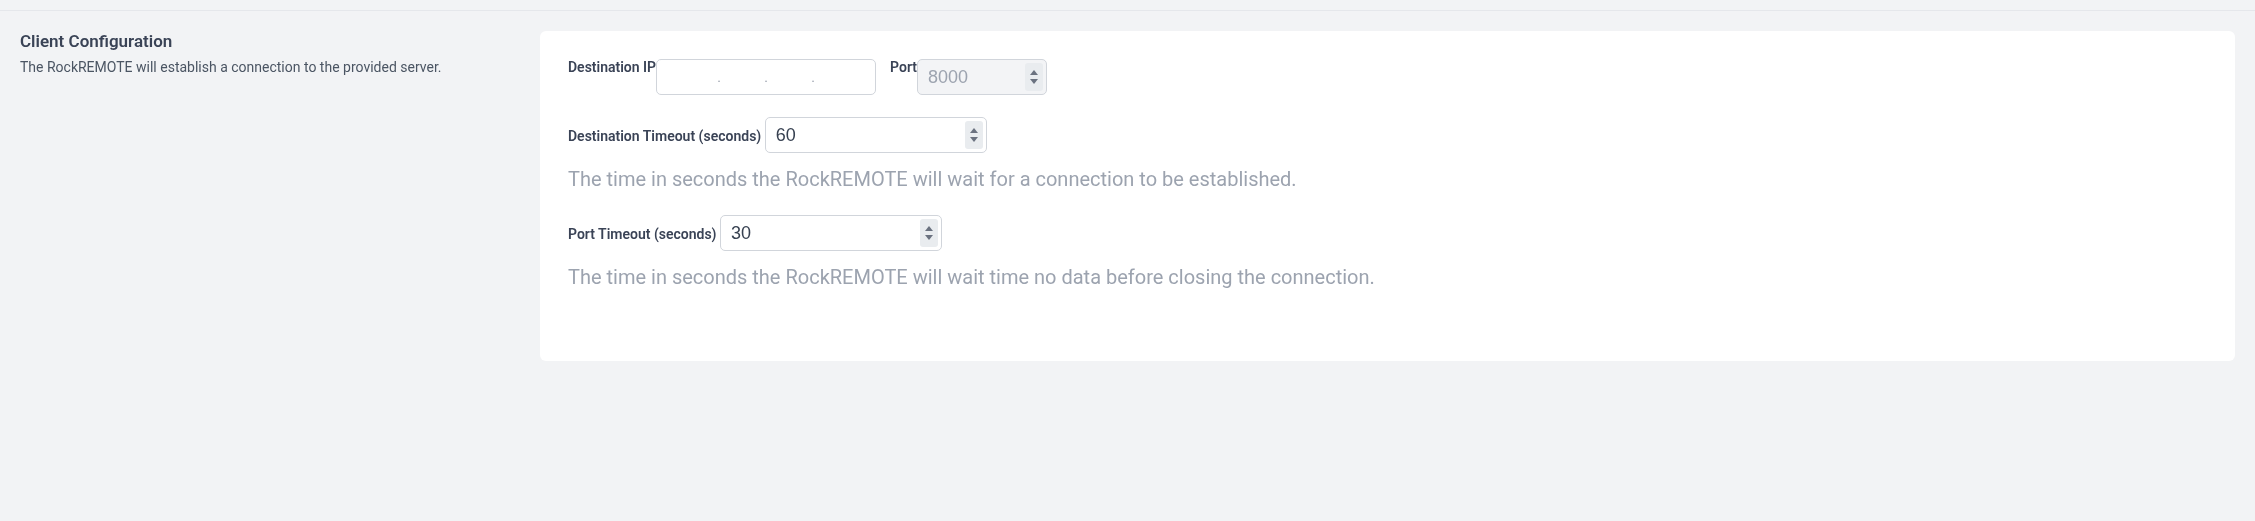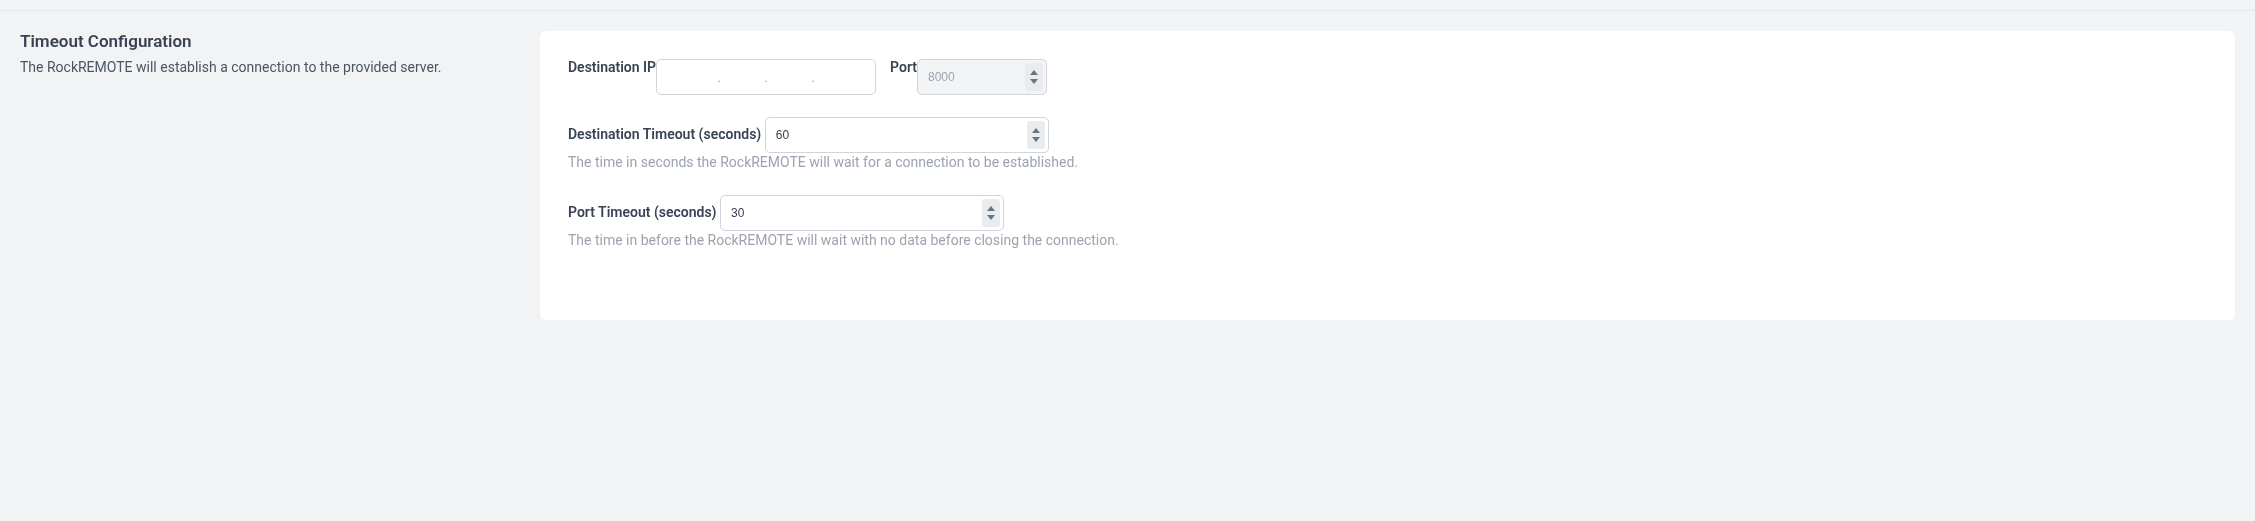--- a/index.html
+++ b/index.html
@@ -72,31 +72,31 @@
     }
     .number-wrap {
       position: relative;
       display: inline-block;
     }
     .input-number {
       border: 1px solid #d1d5db;
       border-radius: 5px;
       height: 36px;
       padding: 0 28px 0 10px;
-      font-size: 12px;
+      font-size: 18px;
       color: #374151;
       background: #fff;
     }
     .input-number.port {
       width: 130px;
       background: #f3f4f6;
       color: #9ca3af;
     }
     .input-number.timeout {
-      width: 284px;
+      width: 222px;
     }
     .spinner {
       position: absolute;
       right: 4px;
       top: 4px;
       bottom: 4px;
       width: 18px;
       background: #e9ecef;
       border-radius: 3px;
       display: flex;
@@ -113,23 +113,23 @@
     }
     .spinner .arrow.up {
       border-bottom: 5px solid #6b7280;
       margin-bottom: 2px;
     }
     .spinner .arrow.down {
       border-top: 5px solid #6b7280;
       margin-top: 2px;
     }
     .help-text {
-      font-size: 14px;
+      font-size: 20px;
       color: #9ca3af;
-      margin-top: 0;
+      margin-top: 12px;
       line-height: 1.4;
     }
     .form-block {
       margin-bottom: 22px;
     }
     .ip-dots {
       position: absolute;
       left: 0;
       right: 0;
       top: 0;
@@ -145,21 +145,21 @@
     .ip-wrap {
       position: relative;
       display: inline-block;
     }
   </style>
 </head>
 <body>
 
 <div class="page-container">
   <div class="left-col">
-    <h3 class="section-title">Timeout Configuration</h3>
+    <h3 class="section-title">Client Configuration</h3>
     <p class="section-desc">The RockREMOTE will establish a connection to the provided server.</p>
   </div>
 
   <div class="right-col">
 
     <div class="form-row">
       <div class="form-group">
         <label class="form-label">Destination IP</label>
         <div class="ip-wrap">
           <input type="text" class="input-text ip" value="" style="">
@@ -197,17 +197,17 @@
 
     <div class="form-block">
       <label class="form-label">Port Timeout (seconds)</label>
       <div class="number-wrap">
         <input type="text" class="input-number timeout" value="30" style="">
         <div class="spinner">
           <div class="arrow up"></div>
           <div class="arrow down"></div>
         </div>
       </div>
-      <div class="help-text">The time in before the RockREMOTE will wait with no data before closing the connection.</div>
+      <div class="help-text">The time in seconds the RockREMOTE will wait time no data before closing the connection.</div>
     </div>
 
   </div>
 </div>
 
 </body></html>

